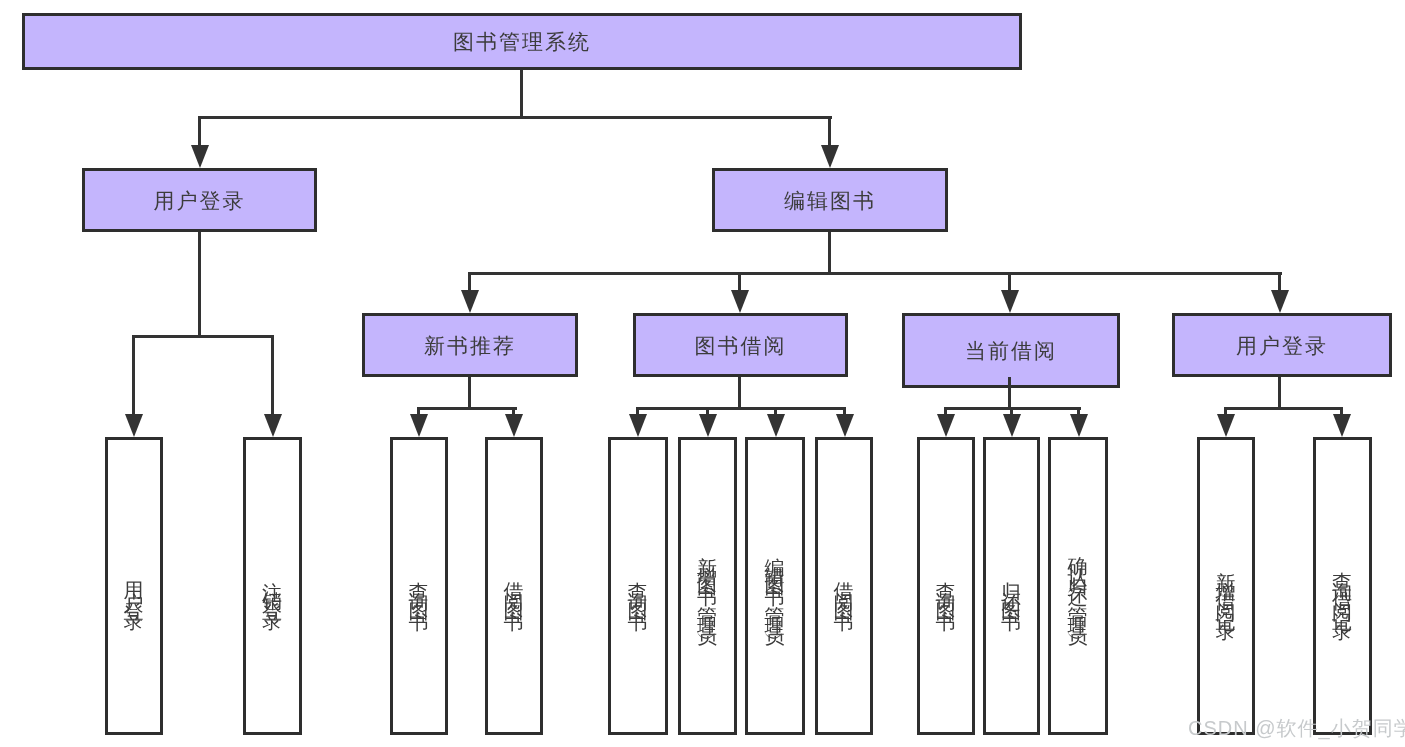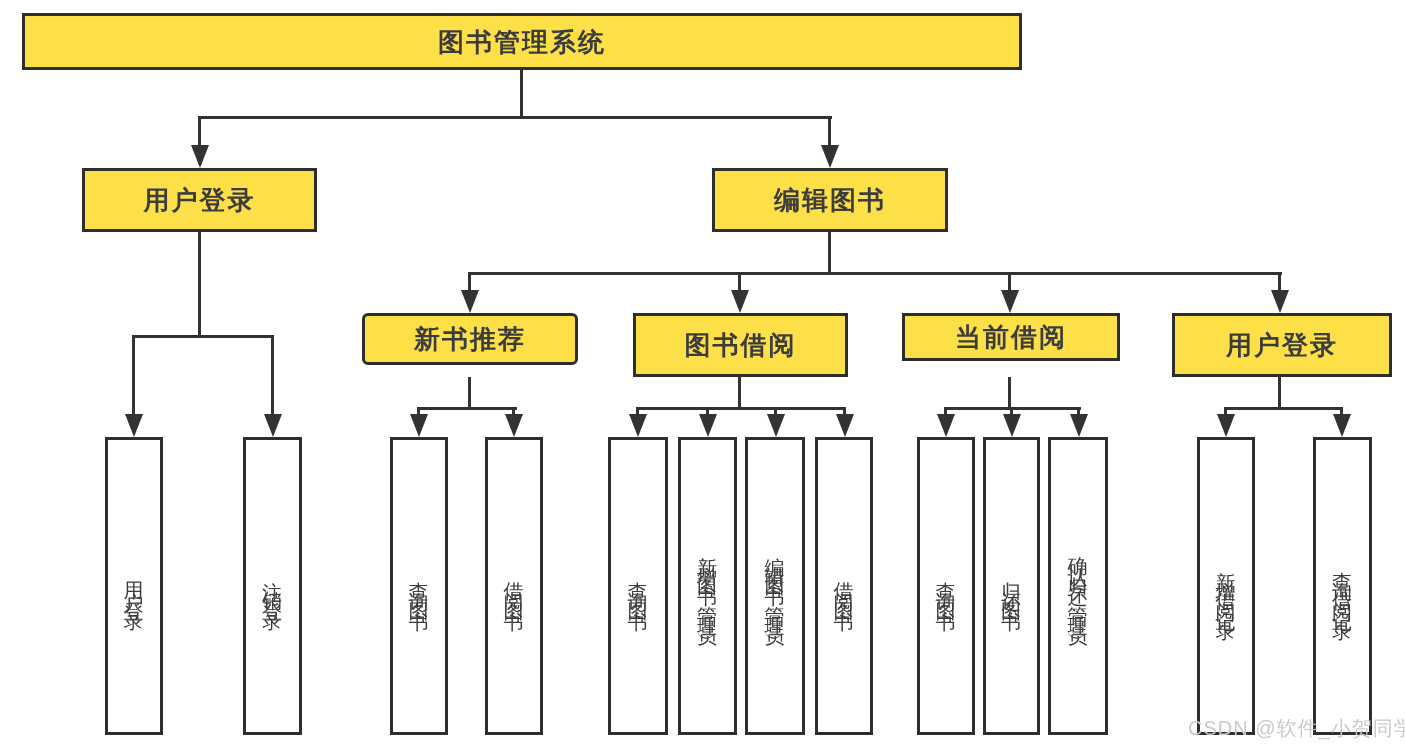--- a/index.html
+++ b/index.html
@@ -8,30 +8,29 @@
     position: relative;
     width: 1405px;
     height: 747px;
     background: #ffffff;
     overflow: hidden;
   }
   .box {
     position: absolute;
     box-sizing: border-box;
     border: 3px solid #2e2e2e;
-    background: #fde047;
+    background: #c4b5fd;
     display: flex;
     align-items: center;
     justify-content: center;
     color: #3c3c3c;
-    font-size: 26px;
+    font-size: 21px;
     letter-spacing: 2px;
     line-height: 1;
     white-space: nowrap;
-    font-weight: bold;
   }
   .vbox {
     position: absolute;
     box-sizing: border-box;
     border: 3px solid #2e2e2e;
     background: #ffffff;
     display: flex;
     align-items: center;
     justify-content: center;
     color: #3c3c3c;
@@ -105,27 +104,27 @@
     <div class="vline" style="left:468px; top:272px; height:20px;"></div>
     <div class="arrowhead" style="left:461px; top:290px;"></div>
     <div class="vline" style="left:738px; top:272px; height:20px;"></div>
     <div class="arrowhead" style="left:731px; top:290px;"></div>
     <div class="vline" style="left:1008px; top:272px; height:20px;"></div>
     <div class="arrowhead" style="left:1001px; top:290px;"></div>
     <div class="vline" style="left:1278px; top:272px; height:20px;"></div>
     <div class="arrowhead" style="left:1271px; top:290px;"></div>
   </div>
 
-  <div class="box" style="left:362px; top:313px; width:216px; height:52px;border-radius:6px;">
+  <div class="box" style="left:362px; top:313px; width:216px; height:64px;">
     <span>新书推荐</span>
   </div>
   <div class="box" style="left:633px; top:313px; width:215px; height:64px;align-items:center;">
     <span>图书借阅</span>
   </div>
-  <div class="box" style="left:902px; top:313px; width:218px; height:48px;">
+  <div class="box" style="left:902px; top:313px; width:218px; height:75px;">
     <span>当前借阅</span>
   </div>
   <div class="box" style="left:1172px; top:313px; width:220px; height:64px;">
     <span>用户登录</span>
   </div>
 
   <div>
     <div class="vline" style="left:468px; top:377px; height:33px;"></div>
     <div class="hline" style="left:417px; top:407px; width:100px;"></div>
     <div class="vline" style="left:417px; top:407px; height:10px;"></div>

